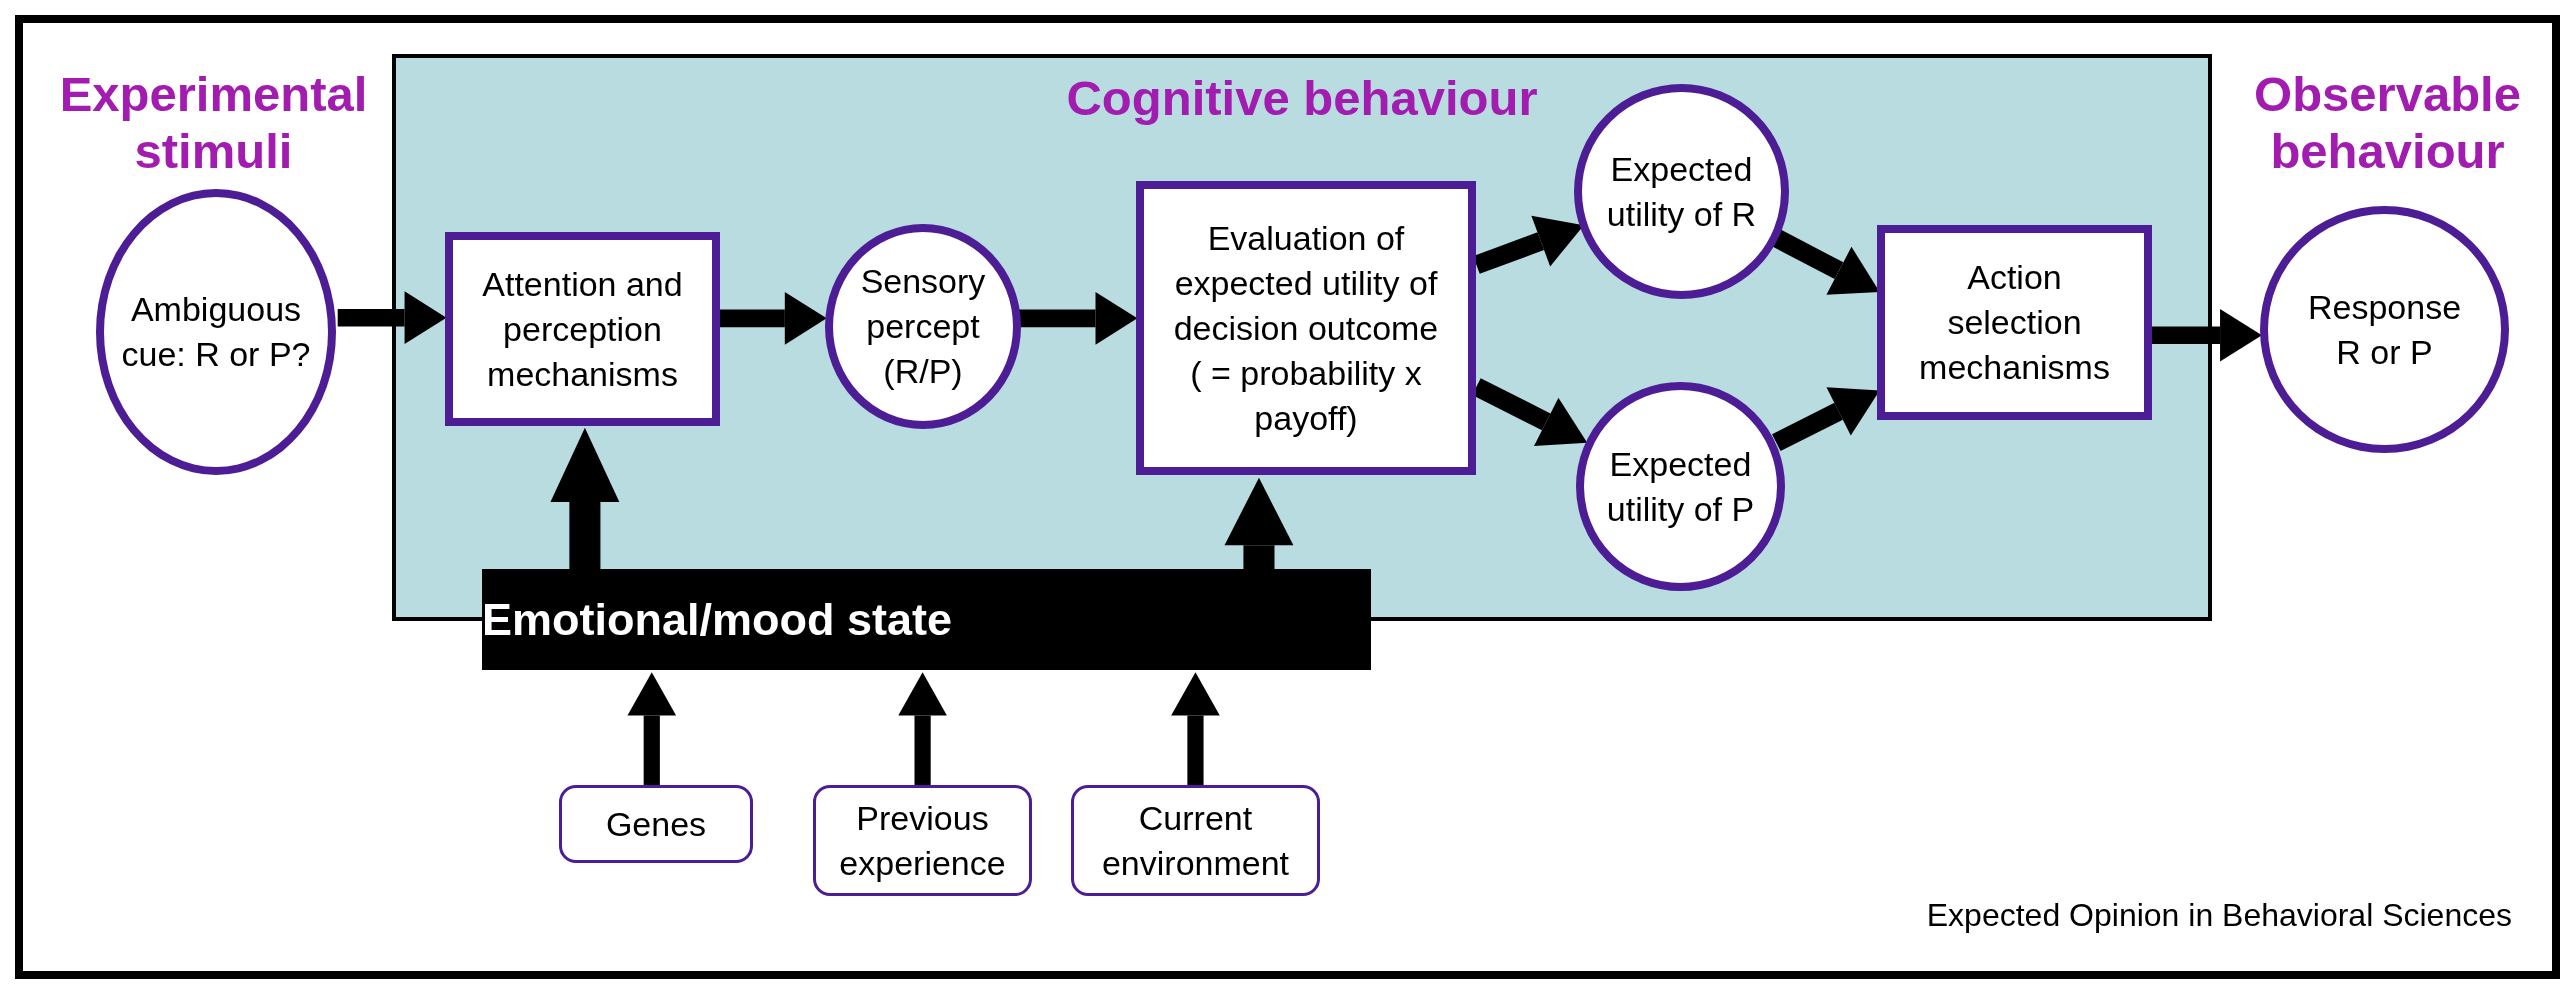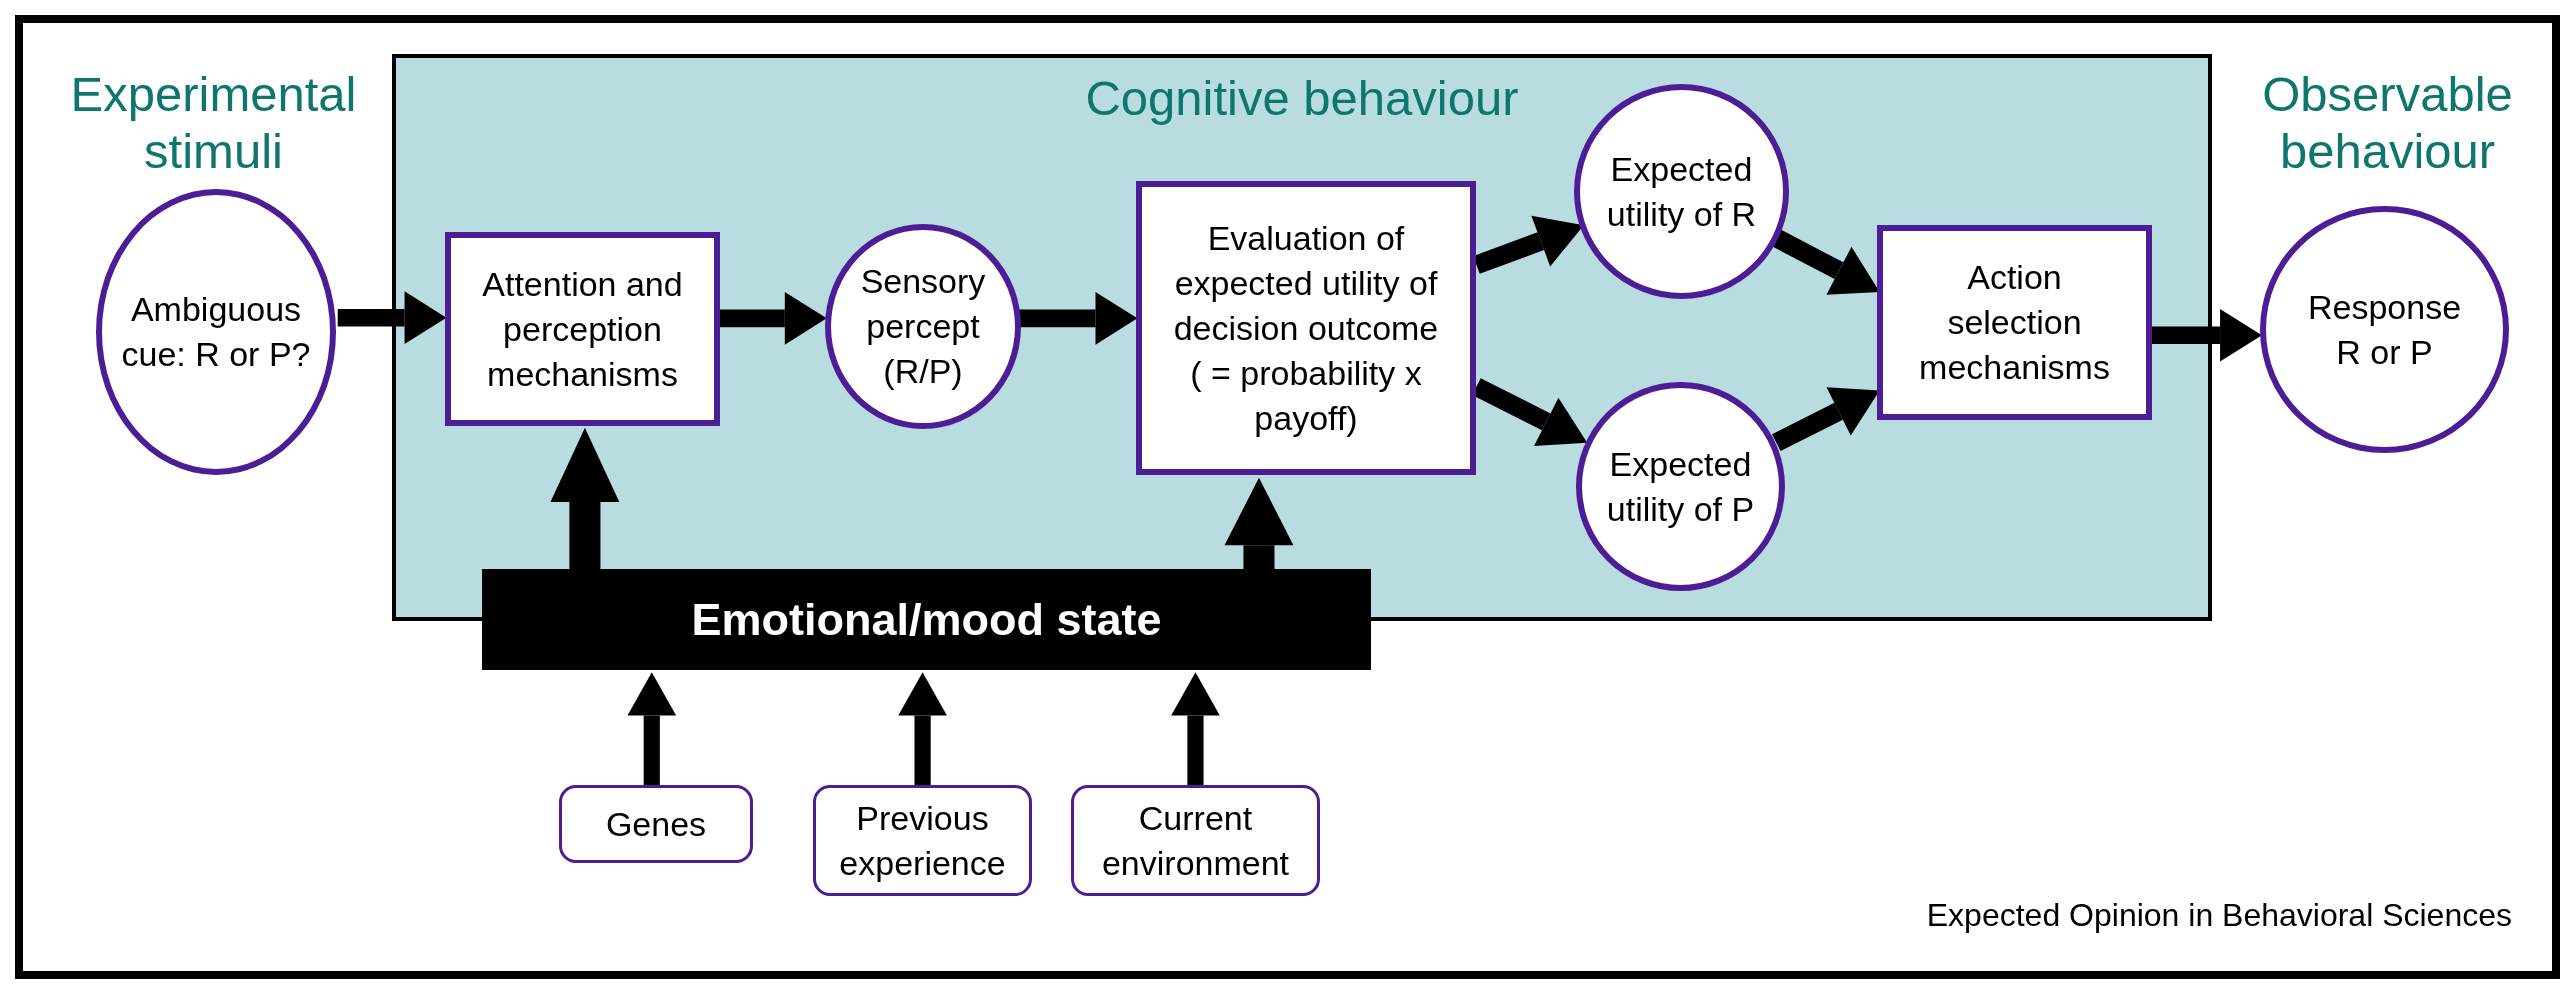--- a/index.html
+++ b/index.html
@@ -32,32 +32,32 @@
     z-index: 1;
   }
   #arrow-layer {
     position: absolute;
     left: 0; top: 0;
     width: 2576px; height: 994px;
     z-index: 2;
   }
   .fig-heading {
     position: absolute;
-    font-weight: normal;
+    font-weight: bold;
     font-size: 49px;
     line-height: 57px;
     text-align: center;
     white-space: pre-line;
-    color: #0f766e;
+    color: #a21caf;
     z-index: 3;
   }
   .node {
     position: absolute;
     background: #fff;
-    border: 6px solid #4c1d95;
+    border: 8px solid #4c1d95;
     box-sizing: border-box;
     display: flex;
     align-items: center;
     justify-content: center;
     text-align: center;
     z-index: 3;
   }
   .node.thin { border-width: 3.4px; border-radius: 17px; }
   .ellipse { border-radius: 50%; }
   .node-label {
@@ -65,21 +65,20 @@
     font-size: 34px;
     line-height: 45px;
     color: #000;
   }
   #mood-bar {
     position: absolute;
     left: 482px; top: 569px;
     width: 889px; height: 101px;
     display: flex;
     align-items: center;
-    justify-content: center;
     z-index: 3;
   }
   #mood-bar .bar-label {
     font-weight: bold;
     font-size: 45px;
     white-space: nowrap;
   }
   #journal-caption {
     position: absolute;
     left: 1756px; top: 896px;

